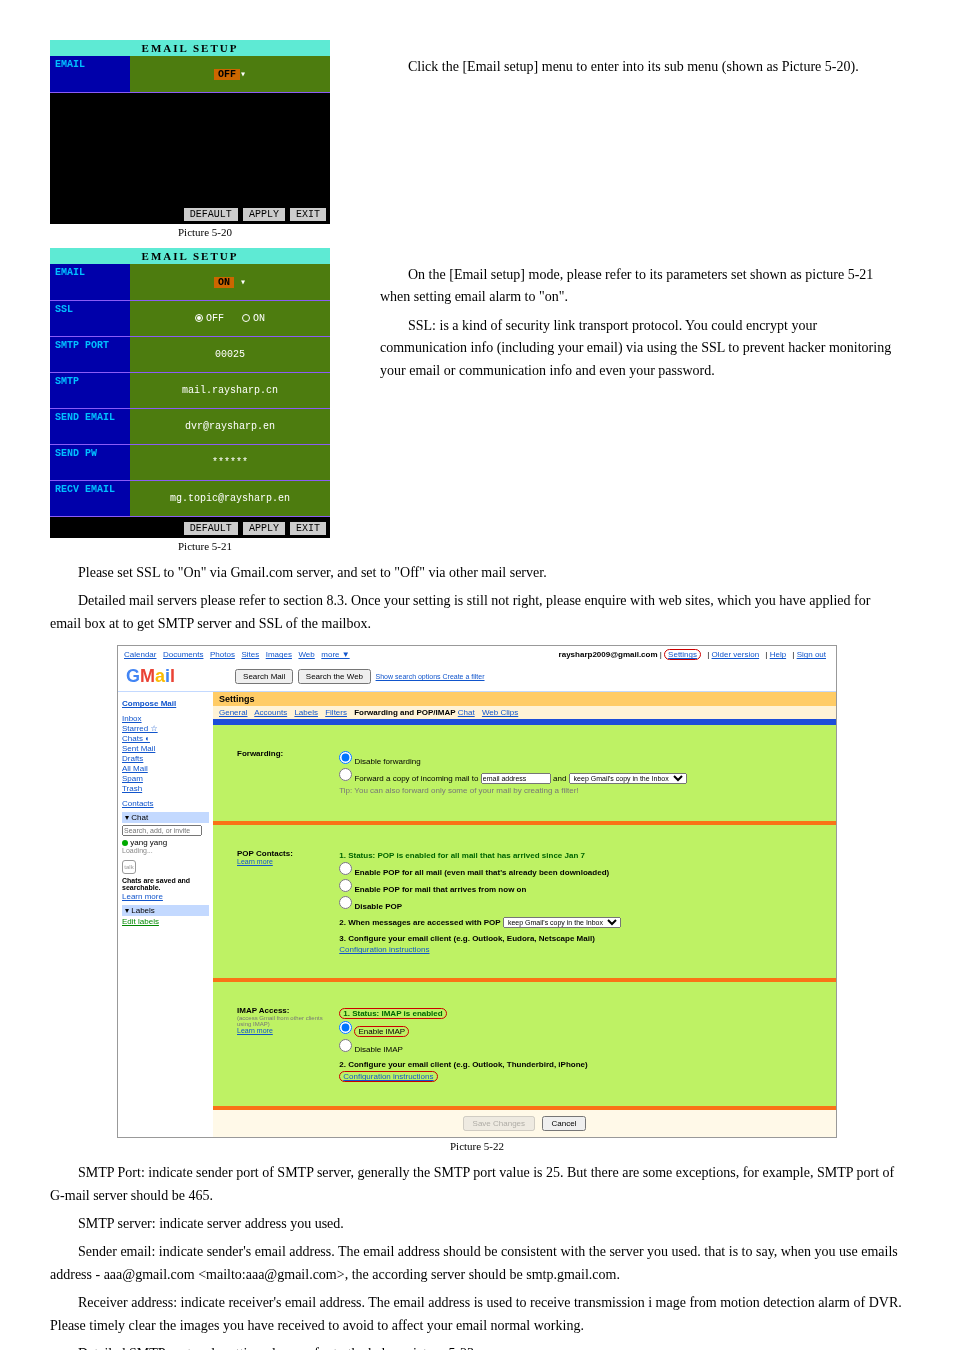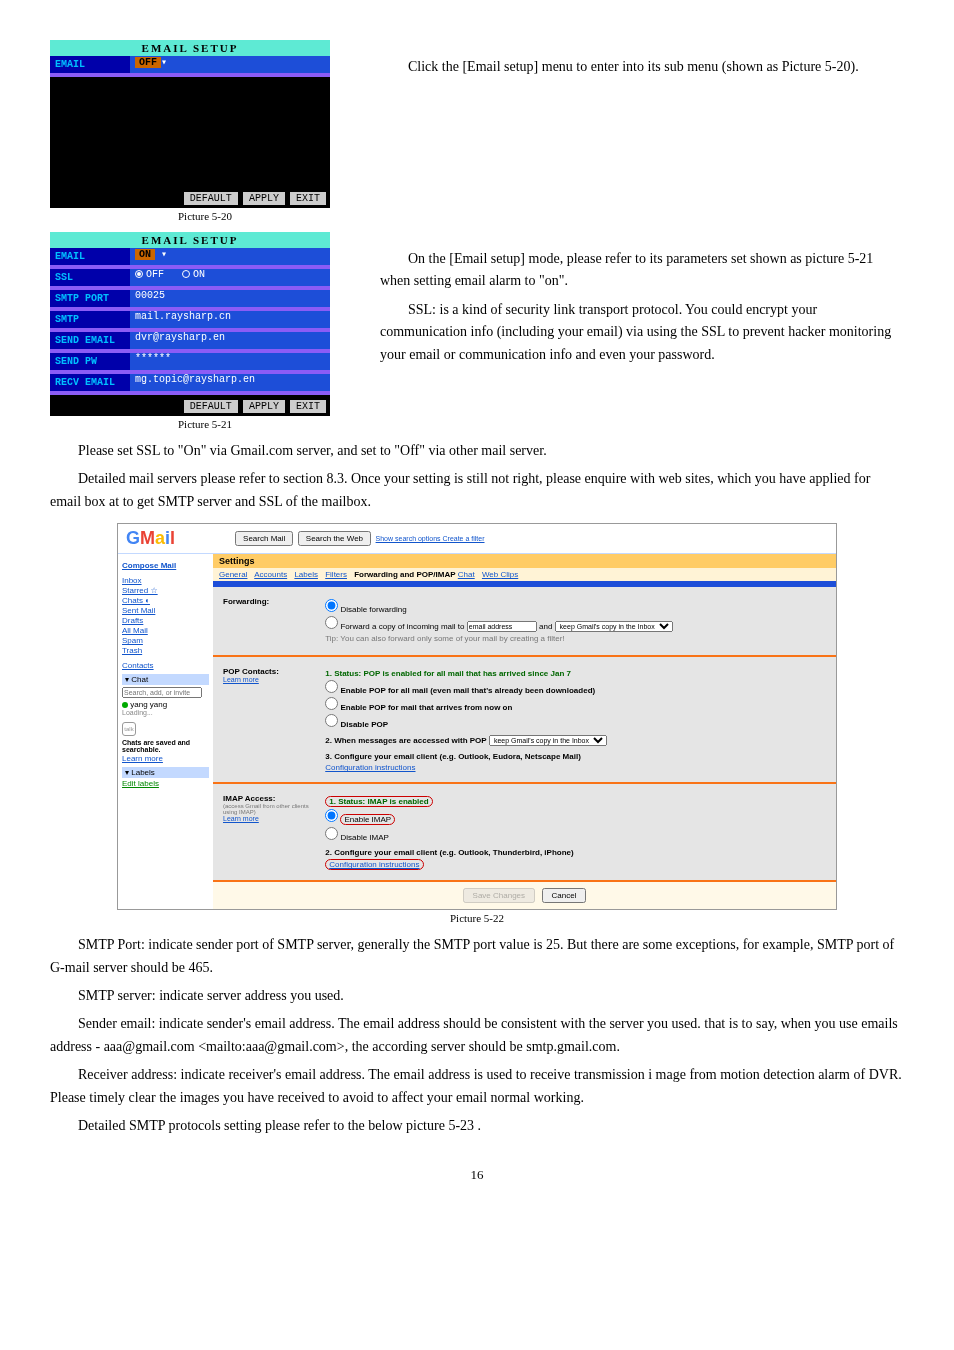--- a/index.html
+++ b/index.html
@@ -4,23 +4,23 @@
 <style>
   * { box-sizing: border-box; margin: 0; padding: 0; }
   body { font-family: "Times New Roman", serif; font-size: 14px; color: #000; background: #fff; padding: 40px 50px; width: 954px; }
   
   .row { display: flex; gap: 20px; margin-bottom: 10px; }
   .col-left { flex: 0 0 310px; }
   .col-right { flex: 1; padding-top: 10px; }
   
   .email-box { background: #000; color: #fff; width: 280px; font-family: Arial, sans-serif; font-size: 11px; }
   .email-title { background: #5eead4; color: #000; text-align: center; font-weight: bold; padding: 2px; font-family: Liberation Serif, serif; letter-spacing: 2px; }
-  .email-row { display: flex; border-bottom: 4px solid #8b5cf6; }
+  .email-row { display: flex; border-bottom: 1px solid #8b5cf6; }
   .email-label { flex: 0 0 80px; background: #0000aa; color: #00bfff; font-weight: bold; font-family: "Courier New", monospace; padding: 3px 5px; font-size: 10px; }
-  .email-value { flex: 1; background: #1d4ed8; color: #fff; padding: 0 5px; font-family: "Courier New", monospace; font-size: 10px; }
+  .email-value { flex: 1; background: #4d7c0f; color: #fff; padding: 12px 5px; font-family: "Courier New", monospace; font-size: 10px; text-align: center; }
   .email-value .off-btn { background: #cc6600; color: #000; padding: 0 4px; font-weight: bold; }
   .email-value .on-btn { background: #cc6600; color: #000; padding: 0 4px; font-weight: bold; }
   .email-body-dark { background: #000; height: 110px; }
   .email-footer { background: #000; text-align: right; padding: 4px; }
   .btn-gray { background: #ccc; color: #000; padding: 1px 6px; margin-left: 2px; font-size: 10px; font-family: "Courier New", monospace; }
   .radio-dot { display:inline-block; width:8px; height:8px; border-radius:50%; border:1px solid #fff; margin-right:3px; vertical-align:middle; }
   .radio-dot.sel::after { content:""; display:block; width:4px; height:4px; background:#fff; border-radius:50%; margin:1px auto; }
   
   .caption { text-align: center; font-size: 11px; margin-top: 2px; }
   
@@ -45,21 +45,21 @@
   .gmail-sidebar .compose { font-weight:bold; }
   .gmail-sidebar .section-hdr { background:#c3d9ff; padding:1px 3px; margin-top:4px; font-size:8px; }
   .gmail-sidebar input { width: 80px; font-size:7px; margin:2px 0; }
   .gmail-sidebar .status-dot { display:inline-block; width:6px; height:6px; border-radius:50%; background:#0a0; vertical-align:middle;}
   .gmail-sidebar .talk-icon { display:inline-block; width:14px; height:14px; border:1px solid #999; border-radius:3px; color:#999; font-size:6px; text-align:center; line-height:12px; }
   .gmail-main { flex:1; }
   .gmail-settings-hdr { background:#ffcc66; padding:2px 6px; font-weight:bold; font-size:9px; }
   .gmail-tabs { background:#fff3d6; padding:2px 6px; font-size:8px; border-bottom:6px solid #1d4ed8; }
   .gmail-tabs a { color:#1155cc; text-decoration:underline; margin-right:5px; }
   .gmail-tabs .active { color:#000; font-weight:bold; text-decoration:none; }
-  .gmail-section { background:#e5e5e5; padding:10px; font-size:8px; border-bottom:2px solid #f97316; }
+  .gmail-section { background:#bef264; padding:24px; font-size:8px; border-bottom:4px solid #f97316; }
   .gmail-section .label { display:inline-block; width:100px; vertical-align:top; color:#000; font-weight:bold; }
   .gmail-section .content { display:inline-block; width: calc(100% - 110px); }
   .gmail-section .content div { margin:2px 0; }
   .gmail-section a.learn { color:#1155cc; text-decoration:underline; font-weight:normal; display:block; font-size:7px;}
   .circle-mark { border:1px solid #c00; border-radius:10px; padding:0 3px; display:inline-block; }
   .gmail-footer { background:#fff9e8; text-align:center; padding:6px; }
   .gmail-footer button { font-size:8px; padding:1px 8px; margin:0 2px; }
   
   .page-num { text-align:center; margin-top: 30px; font-size:13px; }
 </style>
@@ -135,20 +135,36 @@
     <p class="indent">On the [Email setup] mode, please refer to its parameters set shown as picture 5-21 when setting email alarm to "on".</p>
     <p class="indent">SSL: is a kind of security link transport protocol. You could encrypt your communication info (including your email) via using the SSL to prevent hacker monitoring your email or communication info and even your password.</p>
   </div>
 </div>
 
 <p class="indent">Please set SSL to "On" via Gmail.com server, and set to "Off" via other mail server.</p>
 <p class="indent">Detailed mail servers please refer to section 8.3. Once your setting is still not right, please enquire with web sites, which you have applied for email box at to get SMTP server and SSL of the mailbox.</p>
 
 <div class="gmail-wrap">
   <div class="gmail-img">
+    <div class="gmail-top">
+      <a>Calendar</a>
+      <a>Documents</a>
+      <a>Photos</a>
+      <a>Sites</a>
+      <a>Images</a>
+      <a>Web</a>
+      <a>more ▼</a>
+      <span class="right">
+        <span class="acct">raysharp2009@gmail.com</span> |
+        <a class="circle-mark">Settings</a> |
+        <a>Older version</a> |
+        <a>Help</a> |
+        <a>Sign out</a>
+      </span>
+    </div>
     <div class="gmail-logo-row">
       <span class="gmail-logo"><span style="color:#4285f4">G</span><span style="color:#ea4335">M</span><span style="color:#fbbc05">a</span><span style="color:#4285f4">i</span><span style="color:#ea4335">l</span></span>
       <span class="gmail-search">
         <button>Search Mail</button>
         <button>Search the Web</button>
         <a>Show search options
 Create a filter</a>
       </span>
     </div>
     <div class="gmail-body">

